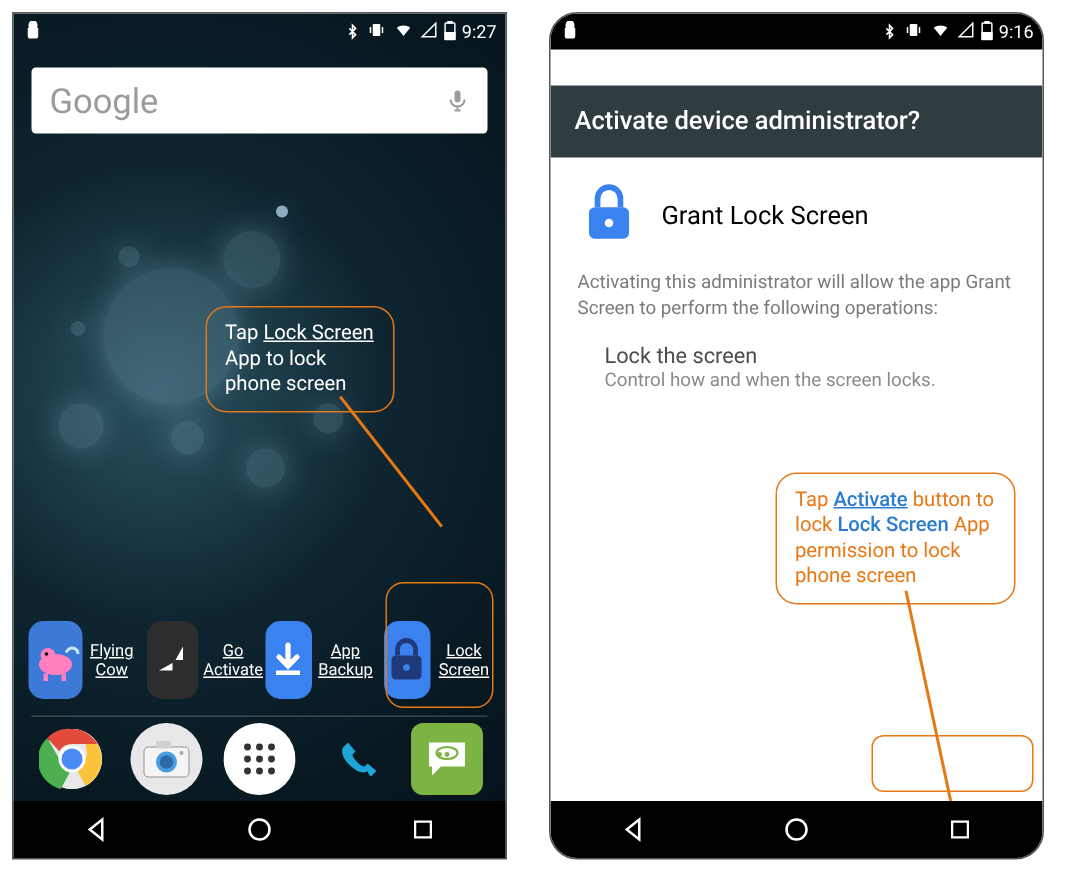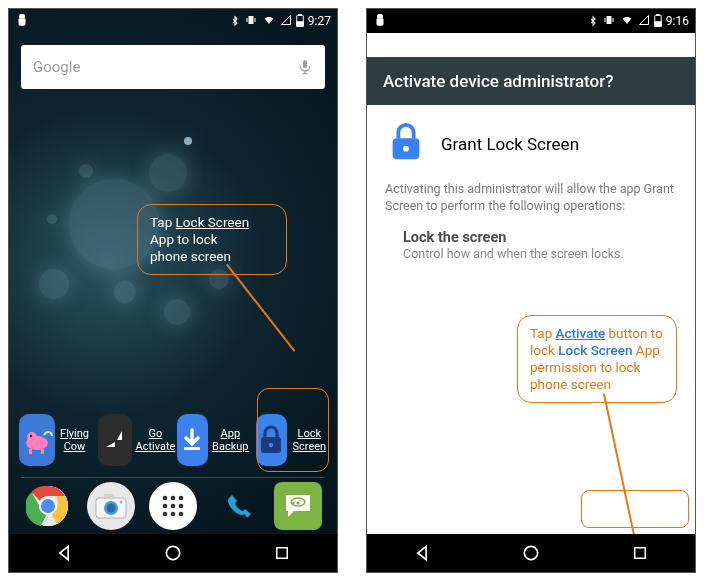--- a/index.html
+++ b/index.html
@@ -12,21 +12,21 @@
   }
   .phone {
     width: 330px;
     height: 565px;
     border: 1px solid #555;
     position: relative;
     overflow: hidden;
     color: #fff;
   }
   .phone.left { background: radial-gradient(circle at 30% 45%, #2b5260 0%, #0e2530 40%, #071720 75%, #05111a 100%); }
-  .phone.right { background: #fff; color: #333; display: flex; flex-direction: column; }
+  .phone.right { background: #fff; color: #333; display: flex; flex-direction: column; border-radius: 19px; }
 
   .statusbar {
     height: 24px;
     display: flex;
     justify-content: space-between;
     align-items: center;
     padding: 0 6px;
     font-size: 12px;
     color: #fff;
     position: relative;
@@ -38,21 +38,21 @@
   
   .google-bar {
     margin: 12px 12px 0 12px;
     height: 44px;
     background: #fff;
     border-radius: 3px;
     display: flex;
     align-items: center;
     padding: 0 12px;
     color: #9b9b9b;
-    font-size: 15px;
+    font-size: 23px;
   }
   .google-bar .mic { margin-left: auto; }
 
   .circles { position: absolute; top: 60px; left: 0; right: 0; bottom: 150px; pointer-events: none; }
   .circles .c { position: absolute; border-radius: 50%; background: rgba(165,210,235,0.18); box-shadow: 0 0 20px rgba(165,210,235,0.3); }
 
   .callout {
     position: absolute;
     border: 1.6px solid #e67915;
     border-radius: 14px;
@@ -85,21 +85,21 @@
   
   .header {
     height: 48px; background: #2f3c40; color: #fff; display: flex; align-items: center;
     padding: 0 16px; font-size: 17px; font-weight: 500; margin-top: 24px;
   }
   .admin-body { flex: 1; padding: 16px 18px 0 18px; position: relative; }
   .admin-row { display: flex; gap: 14px; align-items: center; margin-bottom: 14px; }
   .admin-title { color: #000000; font-size: 17px; }
   .admin-desc { color: #7b7b7b; font-size: 12.5px; line-height: 1.35; margin-bottom: 14px; }
   .op { margin-left: 18px; }
-  .op-title { color: #4d4d4d; font-size: 14.5px; font-weight: 700; }
+  .op-title { color: #4d4d4d; font-size: 14.5px; font-weight: 400; }
   .op-desc { color: #8a8a8a; font-size: 12.5px; }
 
   .callout.r2 { color: #e67915; background: #fff; font-size: 13.5px; }
   .callout.r2 .blue { color: #2a7cd0; font-weight: 500; }
 
   .action-row { display: flex; justify-content: flex-end; gap: 16px; padding: 10px 10px 14px 10px; }
   .flatbtn { color: #0e9688; font-size: 14px; font-weight: 500; padding: 9px 18px; background: none; border: none; letter-spacing: 0.3px; }
 
   .lock-svg { width: 42px; height: 42px; }
 </style>
@@ -165,21 +165,21 @@
     <div class="c" style="width:38px;height:38px;left:140px;top:85px"></div>
     <div class="c" style="width:30px;height:30px;left:30px;top:200px"></div>
     <div class="c" style="width:22px;height:22px;left:105px;top:212px"></div>
     <div class="c" style="width:26px;height:26px;left:155px;top:230px"></div>
     <div class="c" style="width:20px;height:20px;left:200px;top:200px"></div>
     <div class="c" style="width:14px;height:14px;left:70px;top:95px"></div>
     <div class="c" style="width:10px;height:10px;left:38px;top:145px"></div>
     <div class="c" style="width:8px;height:8px;left:175px;top:68px;background:rgba(200,230,250,0.7)"></div>
   </div>
 
-  <div class="callout" style="left:128px;top:195px;width:150px">
+  <div class="callout" style="left:128px;top:195px;width:126px">
     <span>Tap </span><span class="link-text">Lock Screen</span><br>
     <span>App to lock</span><br>
     <span>phone screen</span>
   </div>
   <div class="pointer-line" style="left:217px;top:256px;width:1.6px;height:110px;transform:rotate(-38deg)"></div>
 
   <div class="app-row">
     <div class="app">
       <div class="ico" style="background:#3d79d6">
         <svg width="36" height="30" viewBox="0 0 36 30">

